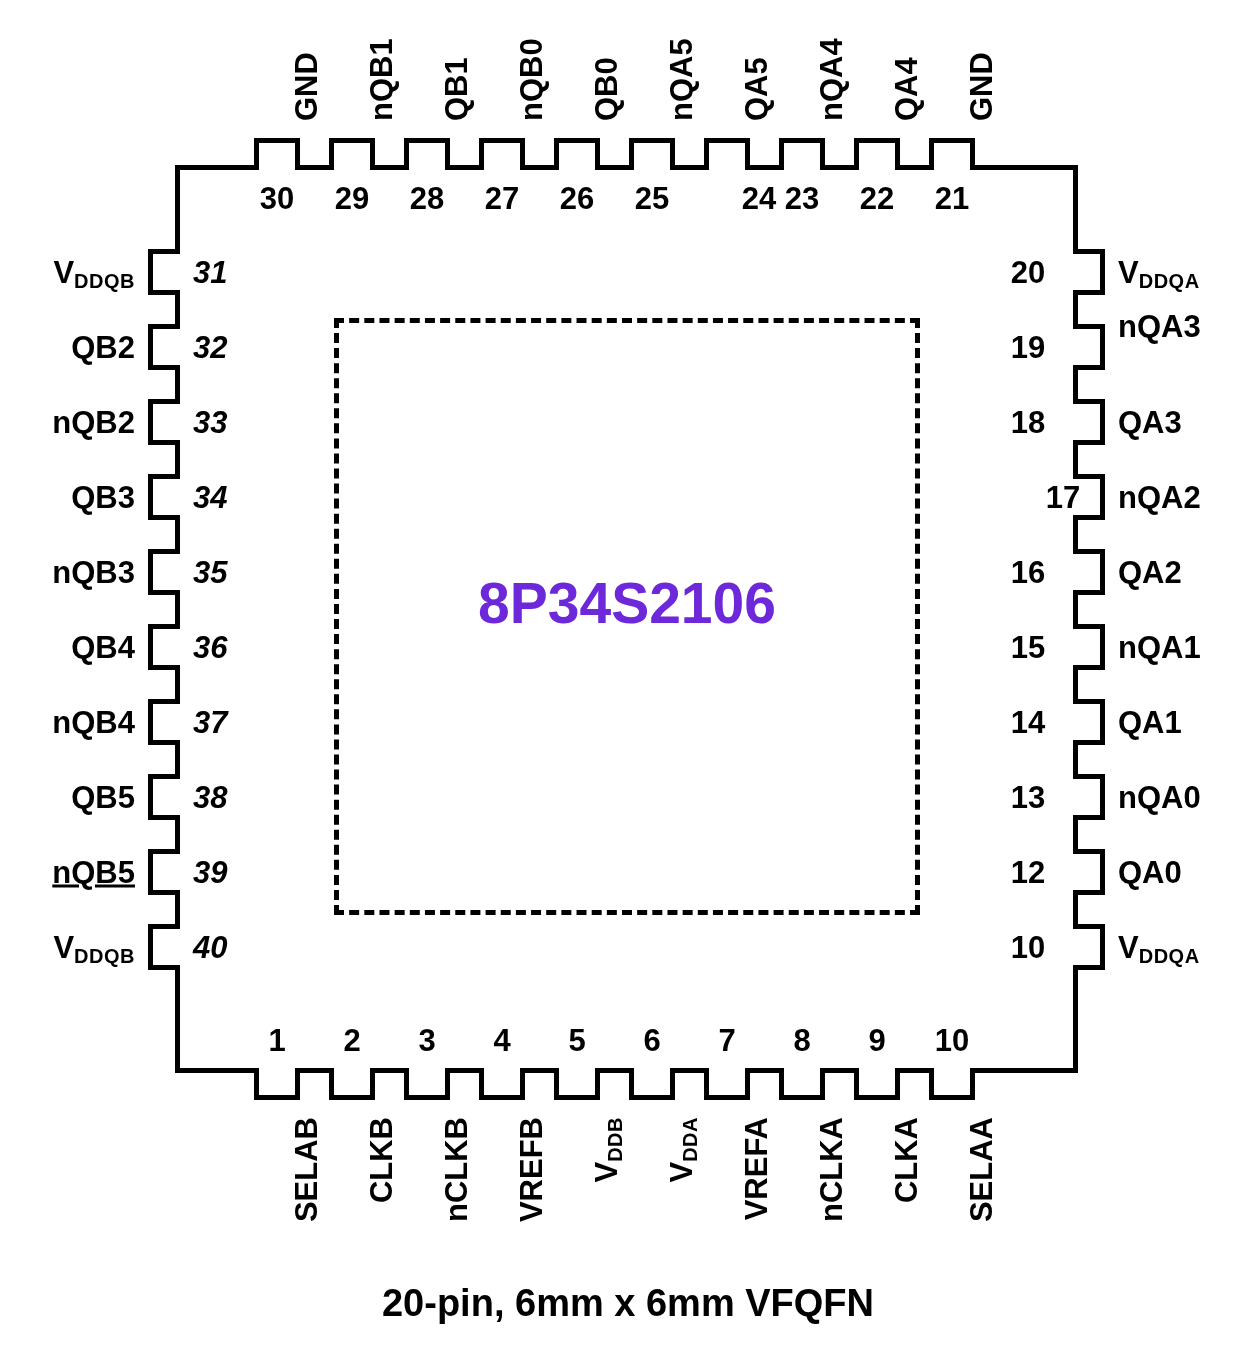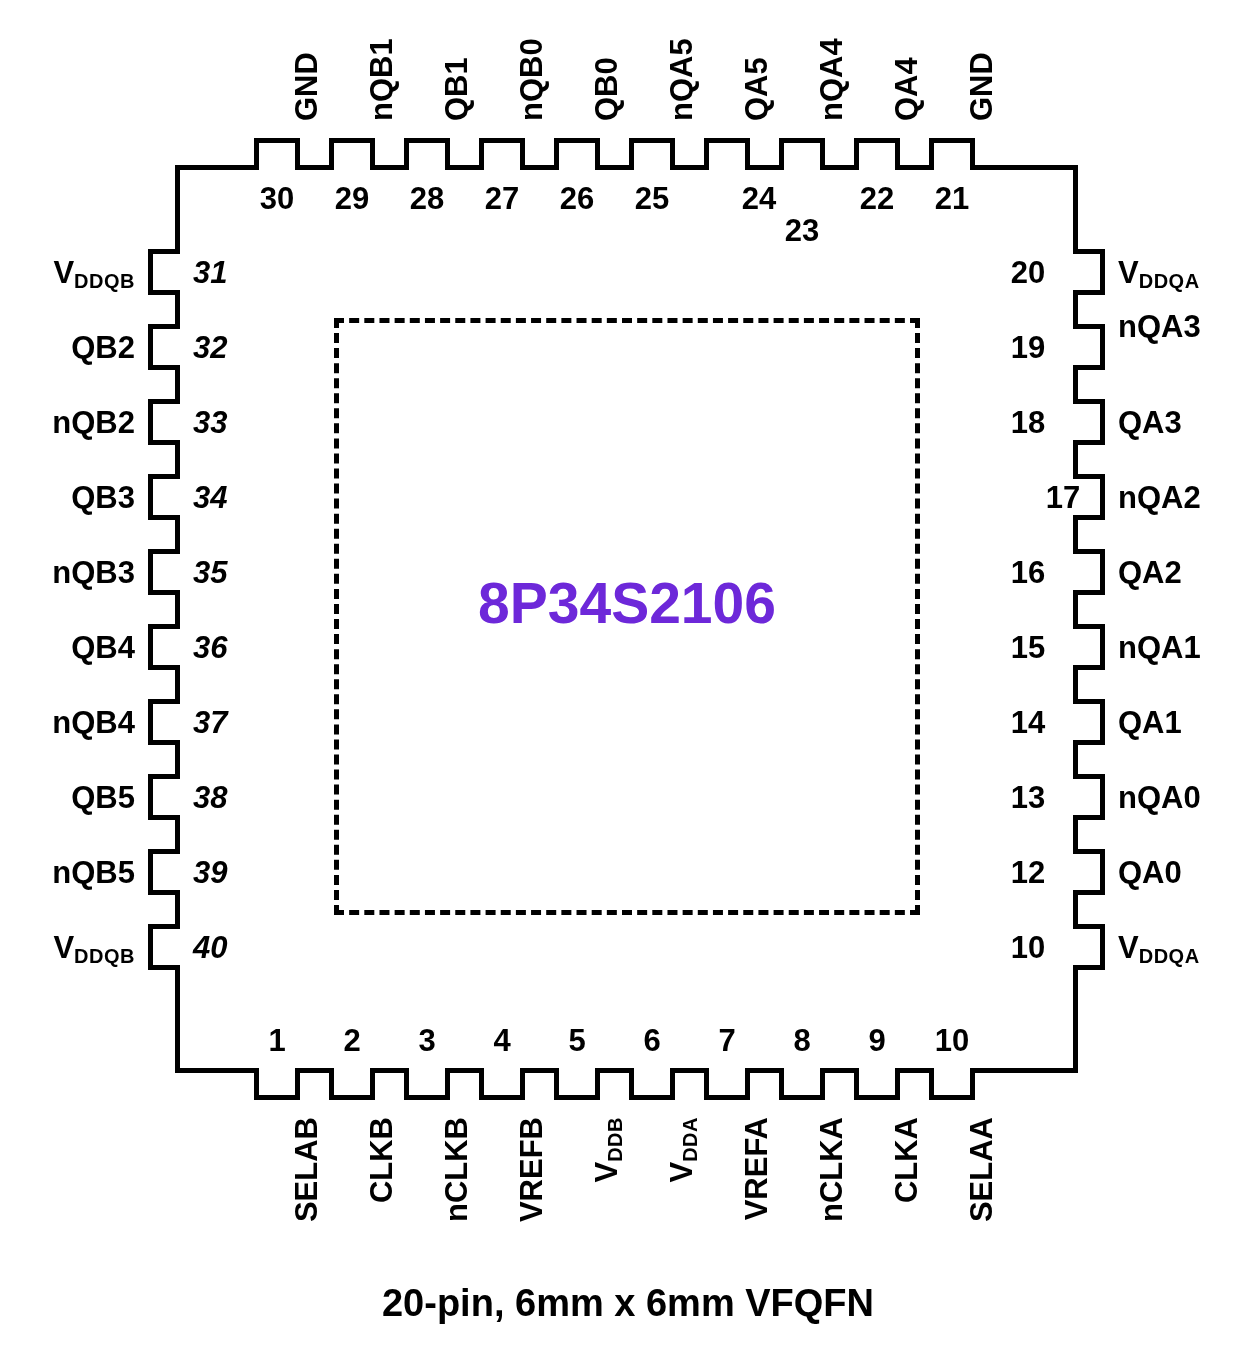--- a/index.html
+++ b/index.html
@@ -173,21 +173,21 @@
       <div class="pad h top" style="left: 554px; top: 138px;"></div>
       <div class="pin-num top" style="left: 554px; top: 183px;">26</div>
       <div class="sig vert" style="left: 591px; top: 121px;">QB0</div>
       <div class="pad h top" style="left: 629px; top: 138px;"></div>
       <div class="pin-num top" style="left: 629px; top: 183px;">25</div>
       <div class="sig vert" style="left: 666px; top: 121px;">nQA5</div>
       <div class="pad h top" style="left: 704px; top: 138px;"></div>
       <div class="pin-num top" style="left: 736px; top: 183px;">24</div>
       <div class="sig vert" style="left: 741px; top: 121px;">QA5</div>
       <div class="pad h top" style="left: 779px; top: 138px;"></div>
-      <div class="pin-num top" style="left: 779px; top: 183px; margin-top: 32px;">23</div>
+      <div class="pin-num top" style="left: 779px; top: 183px;">23</div>
       <div class="sig vert" style="left: 816px; top: 121px;">nQA4</div>
       <div class="pad h top" style="left: 854px; top: 138px;"></div>
       <div class="pin-num top" style="left: 854px; top: 183px;">22</div>
       <div class="sig vert" style="left: 891px; top: 121px;">QA4</div>
       <div class="pad h top" style="left: 929px; top: 138px;"></div>
       <div class="pin-num top" style="left: 929px; top: 183px;">21</div>
       <div class="sig vert" style="left: 966px; top: 121px;">GND</div>
       <div class="pad h bottom" style="left: 254px; top: 1068px;"></div>
       <div class="pin-num bottom" style="left: 254px; top: 1025px;">1</div>
       <div class="sig vert" style="left: 291px; top: 1117px; transform: rotate(-90deg) translateX(-100%);">SELAB</div>
@@ -237,21 +237,21 @@
       <div class="pin-num left" style="left: 193px; top: 632px;">36</div>
       <div class="sig h-left" style="left: 0px; width: 135px; top: 647px;">QB4</div>
       <div class="pad v left" style="left: 148px; top: 699px;"></div>
       <div class="pin-num left" style="left: 193px; top: 707px;">37</div>
       <div class="sig h-left" style="left: 0px; width: 135px; top: 722px;">nQB4</div>
       <div class="pad v left" style="left: 148px; top: 774px;"></div>
       <div class="pin-num left" style="left: 193px; top: 782px;">38</div>
       <div class="sig h-left" style="left: 0px; width: 135px; top: 797px;">QB5</div>
       <div class="pad v left" style="left: 148px; top: 849px;"></div>
       <div class="pin-num left" style="left: 193px; top: 857px;">39</div>
-      <div class="sig h-left" style="left: 0px; width: 135px; top: 872px;">nQB5</div>
+      <div class="sig h-left" style="left: 0px; width: 135px; top: 872px; text-decoration: underline;">nQB5</div>
       <div class="pad v left" style="left: 148px; top: 924px;"></div>
       <div class="pin-num left" style="left: 193px; top: 932px;">40</div>
       <div class="sig h-left" style="left: 0px; width: 135px; top: 947px;">V<span class="sub">DDQB</span></div>
       <div class="pad v right" style="left: 1073px; top: 249px;"></div>
       <div class="pin-num right" style="left: 998px; width: 60px; top: 257px;">20</div>
       <div class="sig h-right" style="left: 1118px; top: 272px;">V<span class="sub">DDQA</span></div>
       <div class="pad v right" style="left: 1073px; top: 324px;"></div>
       <div class="pin-num right" style="left: 998px; width: 60px; top: 332px;">19</div>
       <div class="sig h-right" style="left: 1118px; top: 326px;">nQA3</div>
       <div class="pad v right" style="left: 1073px; top: 399px;"></div>

